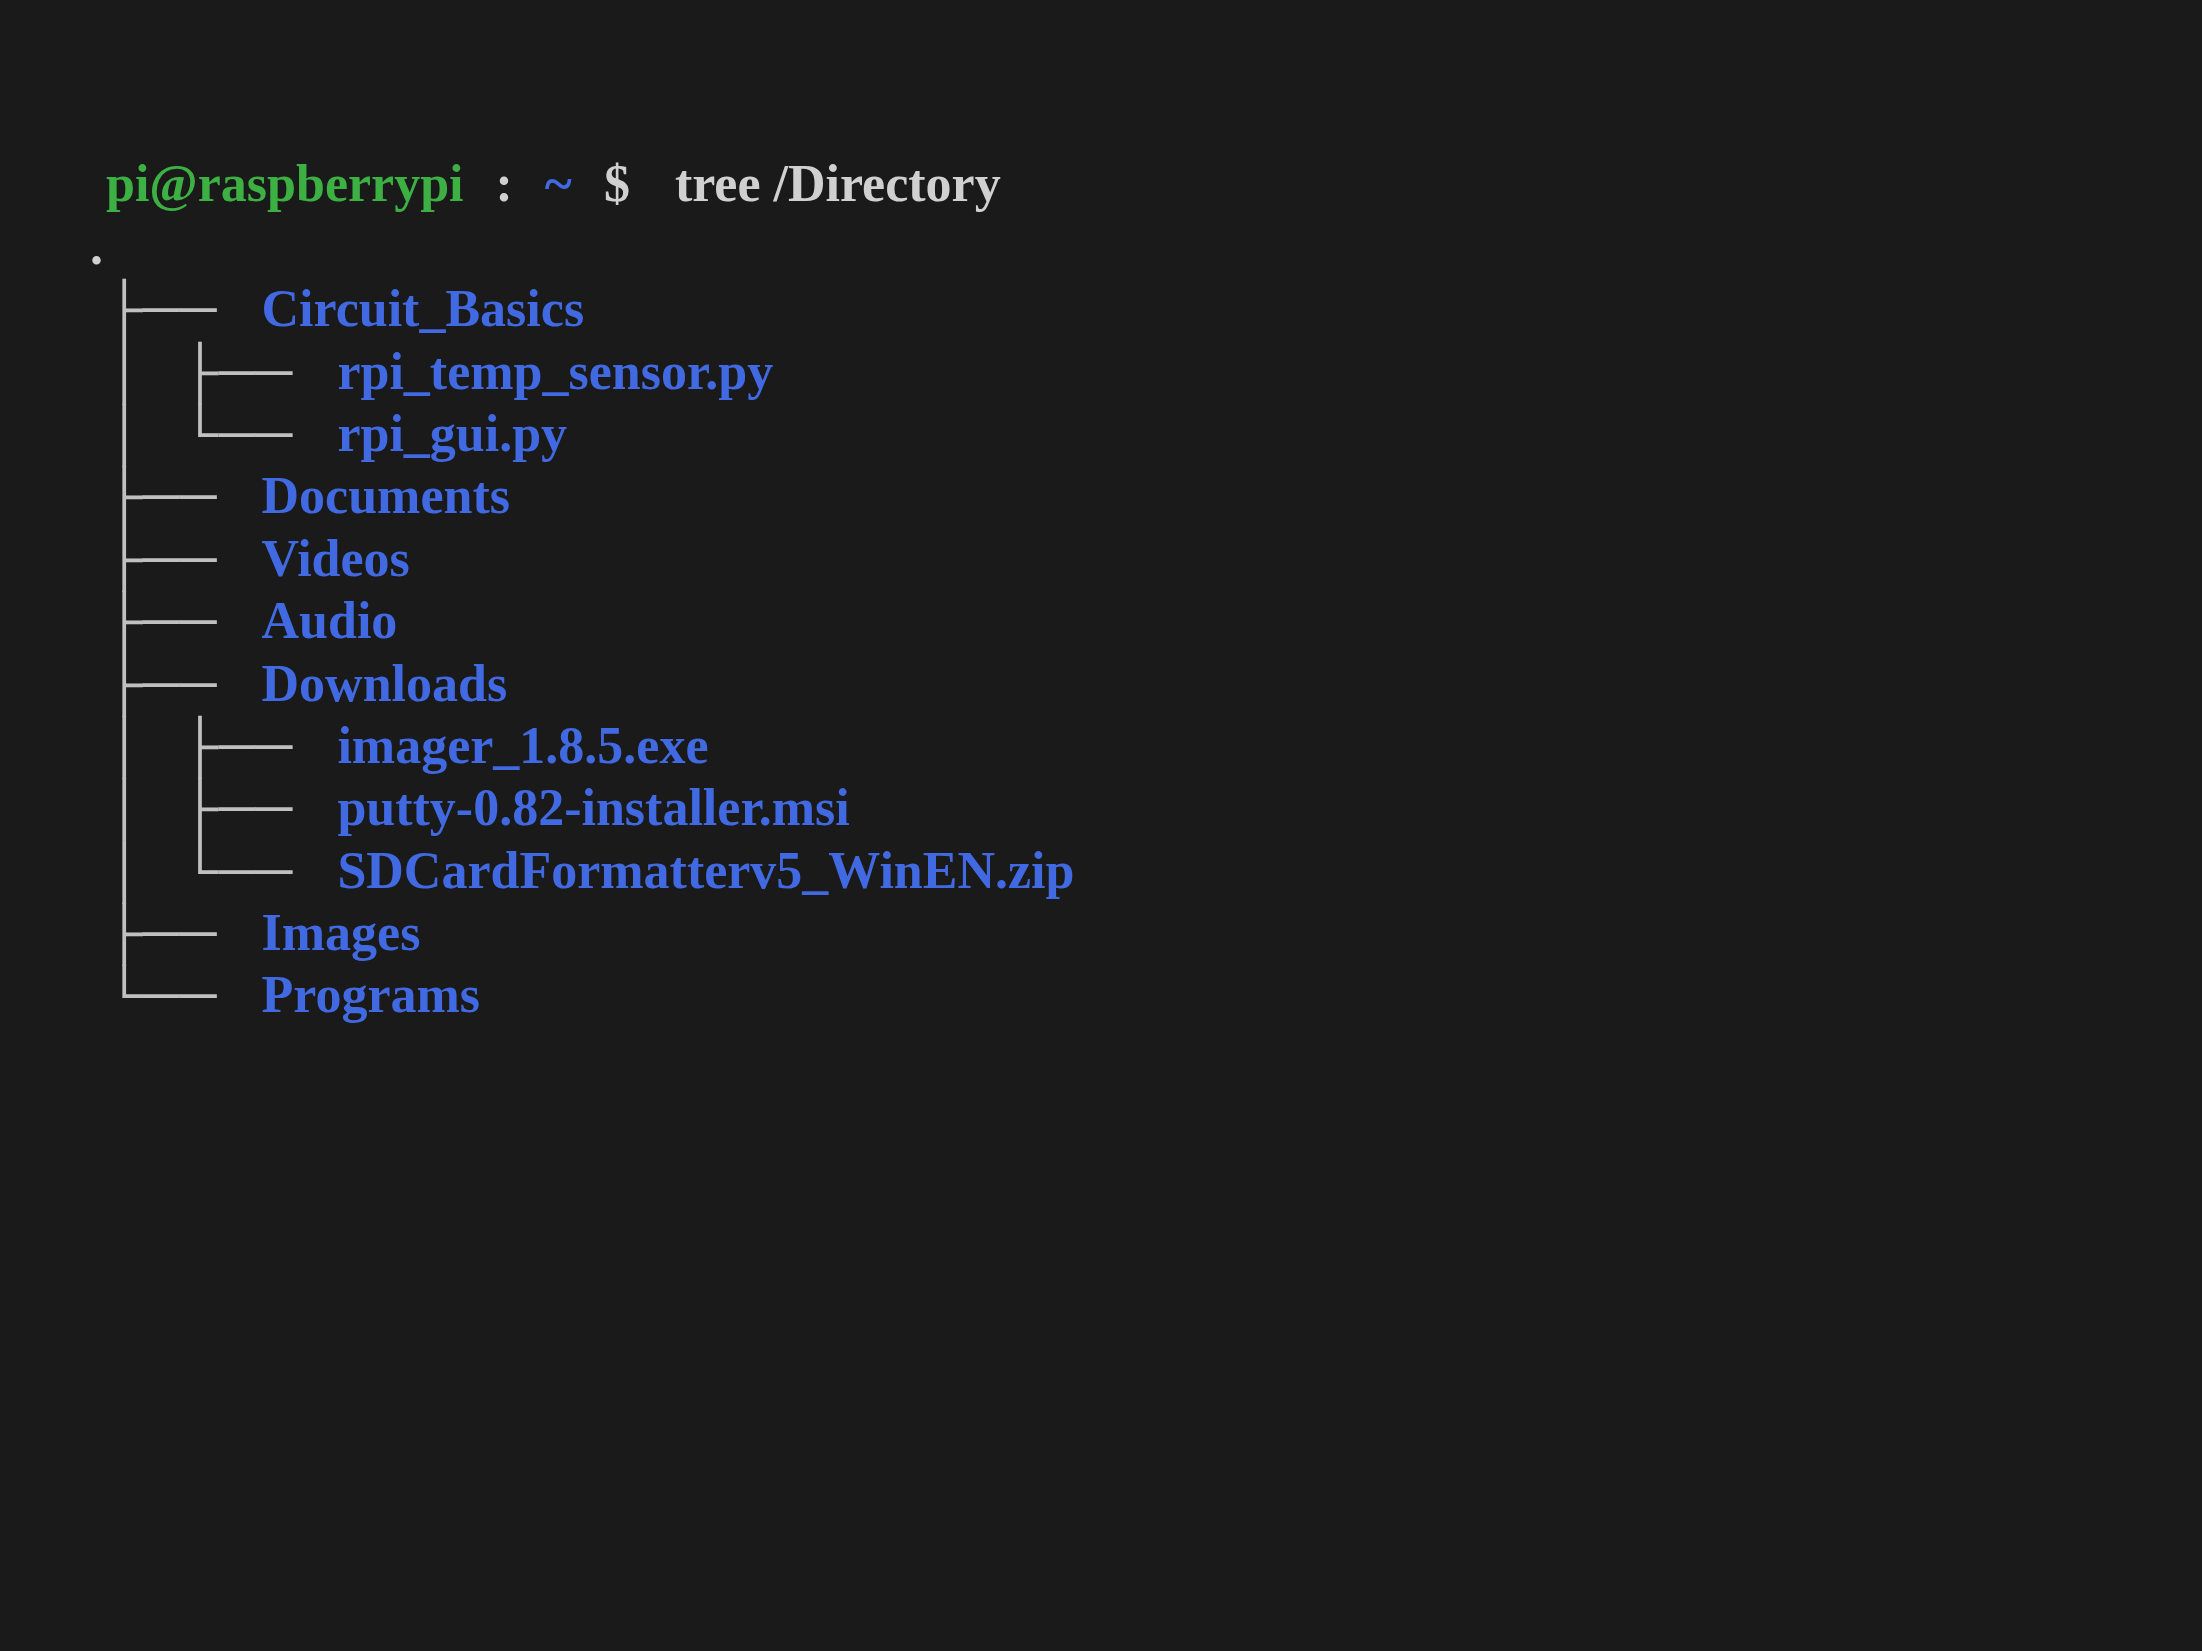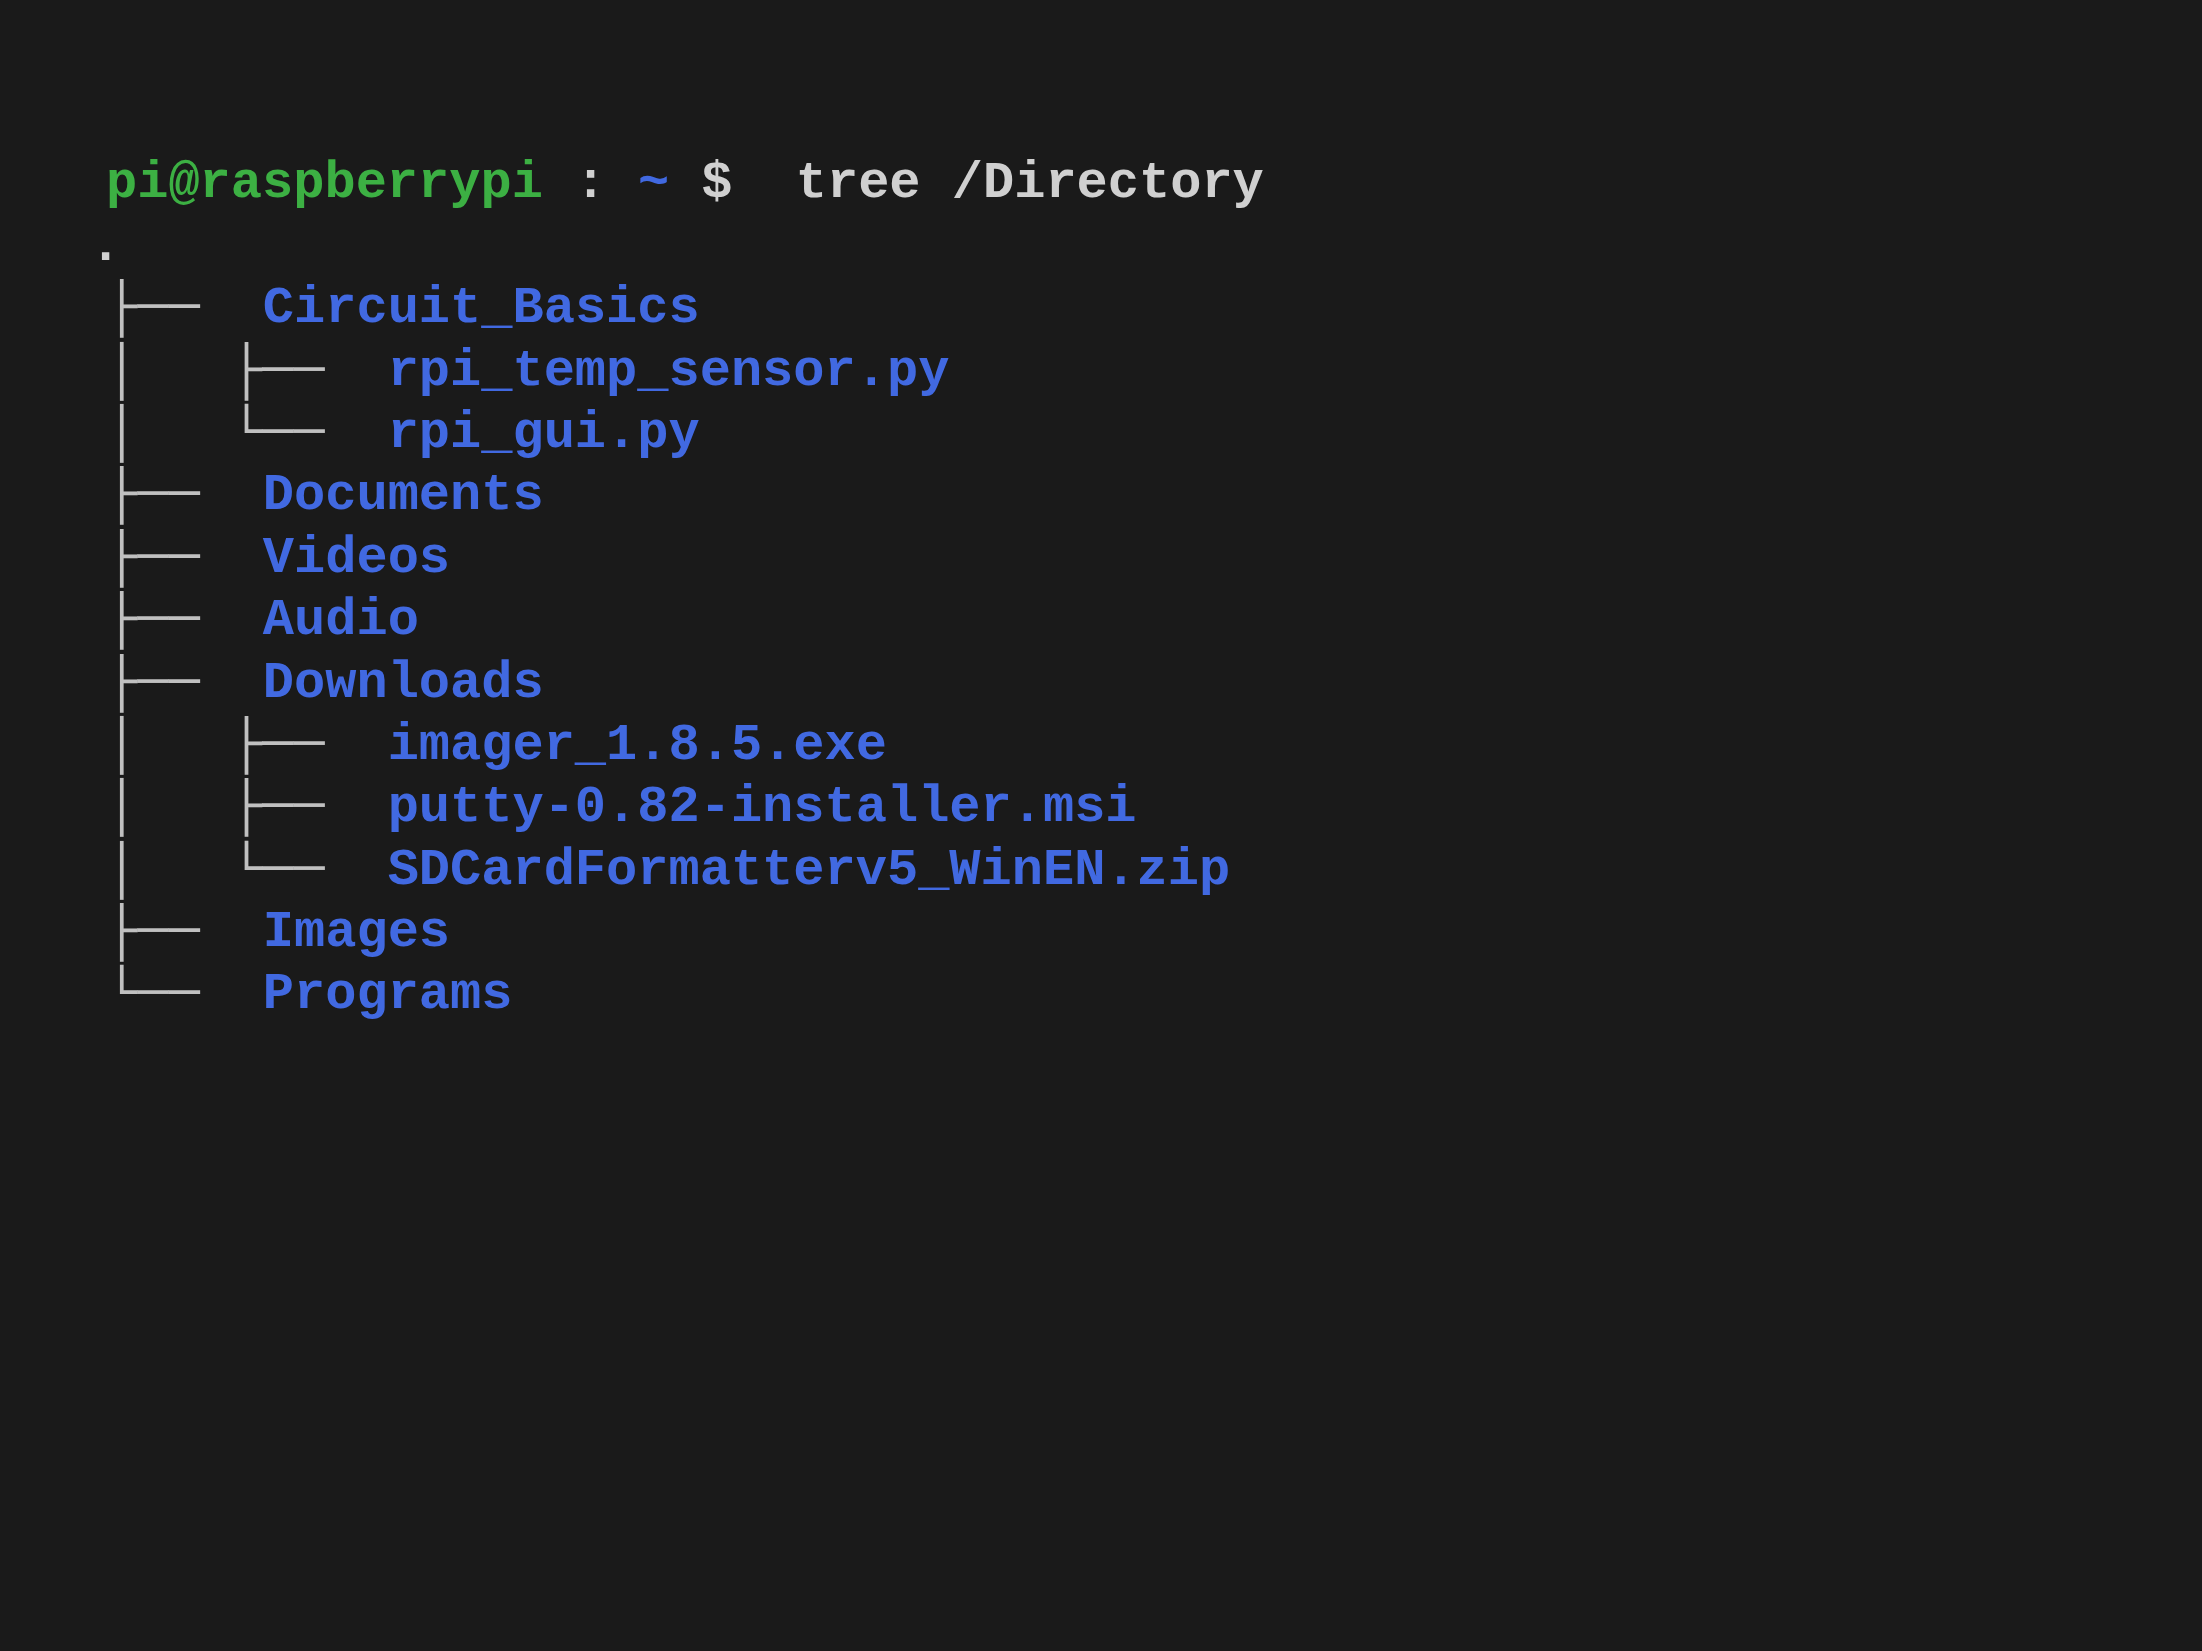--- a/index.html
+++ b/index.html
@@ -1,18 +1,19 @@
 <!DOCTYPE html>
 <html style="font-size:13.8px"><head>
 <meta charset="utf-8">
 <style>
   * {
     margin: 16px;
     padding: 0;
     box-sizing: border-box;
+    font-family: Liberation Serif, serif;
   }
   body {
     background-color: #1a1a1a;
     font-family: 'Courier New', Courier, monospace;
     font-weight: bold;
     font-size: 52px;
     line-height: 1.2;
     padding: 43px 26px;
     color: #d0d0d0;
     width: 2203px;

